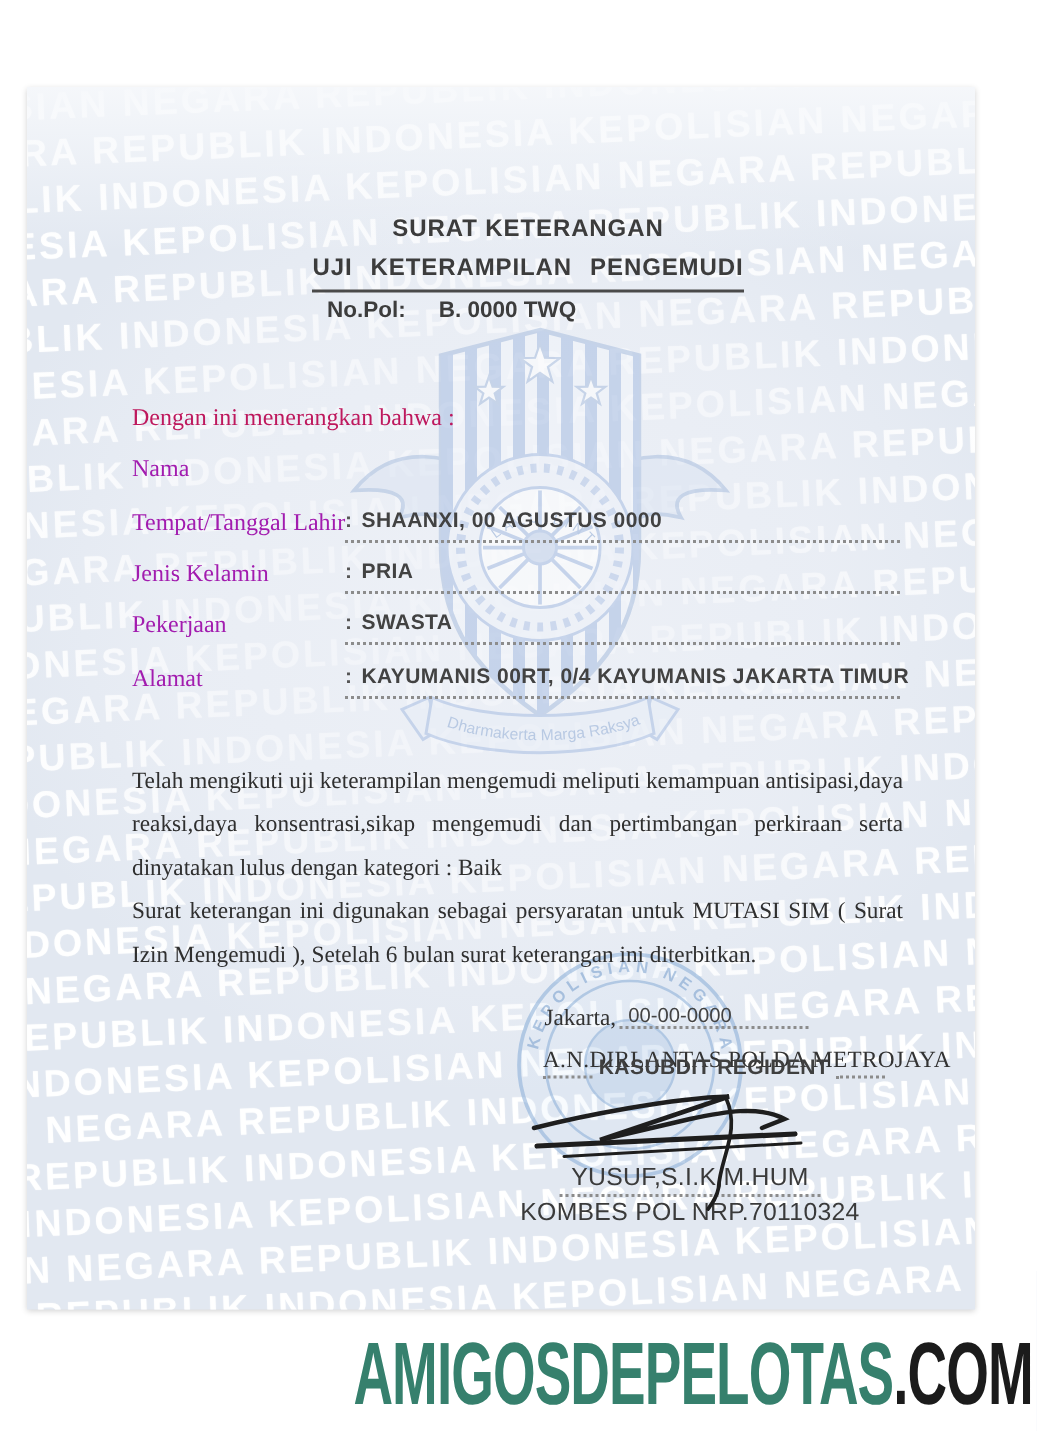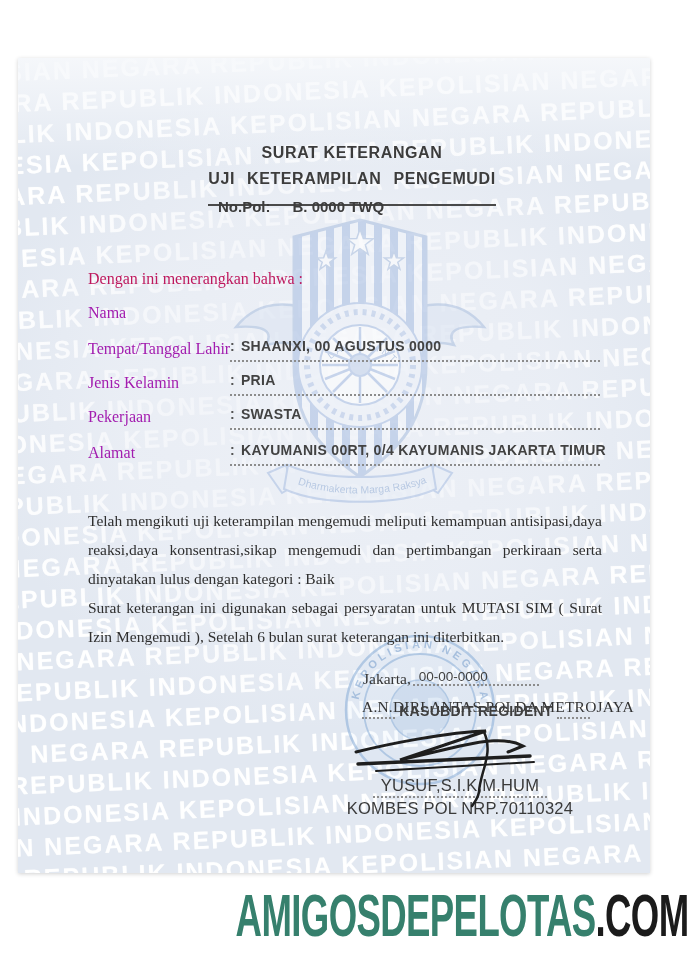--- a/index.html
+++ b/index.html
@@ -23,21 +23,21 @@
   
   .emblem{position:absolute;left:212px;top:157px;width:260px;height:290px;z-index:3;opacity:.55;}
   .stamp{position:absolute;left:324px;top:574px;width:156px;height:156px;z-index:3;opacity:.6;}
 
   
   .content{position:absolute;inset:0;z-index:4;color:#2e2e2e;}
   .hdr{position:absolute;left:0;right:0;top:86px;text-align:center;transform:translateX(18px);
        font-family:Liberation Sans, sans-serif;font-weight:bold;color:#3c3c3c;}
   .hdr .t1{font-size:16px;letter-spacing:.6px;}
   .hdr .t2{display:inline-block;font-size:16px;letter-spacing:.6px;word-spacing:7px;
-           border-bottom:2px solid #4a4a4a;padding-bottom:16px;margin-top:8px;}
+           border-bottom:2px solid #4a4a4a;padding-bottom:5px;margin-top:8px;}
   .nopol{position:absolute;left:200px;top:140px;font-family:"Liberation Sans",sans-serif;
          font-weight:bold;font-size:15px;color:#3c3c3c;}
   .nopol .val{margin-left:22px;text-align:center;}
 
   .intro{position:absolute;left:70px;top:212px;font-size:16px;color:#be185d;}
 
   .frow{position:absolute;left:70px;right:50px;height:24px;}
   .flabel{position:absolute;left:0;top:2px;font-size:16px;color:#a21caf;}
   .fline{position:absolute;left:142px;right:0;top:0;height:22px;
          border-bottom:2px dotted #8c8c8c;

